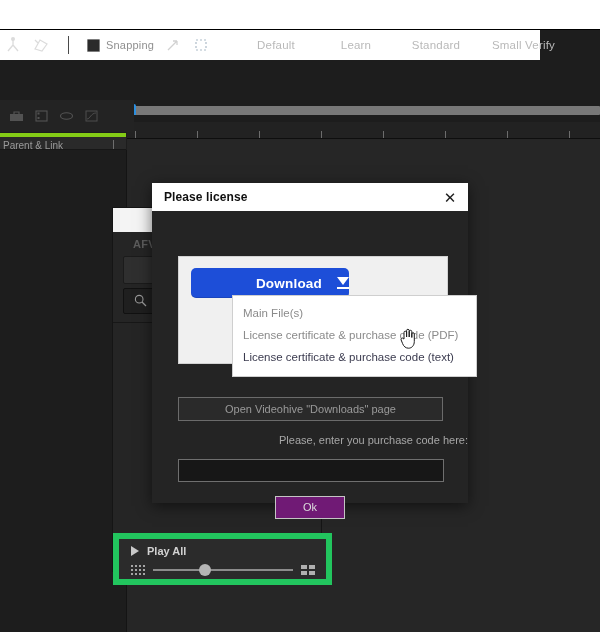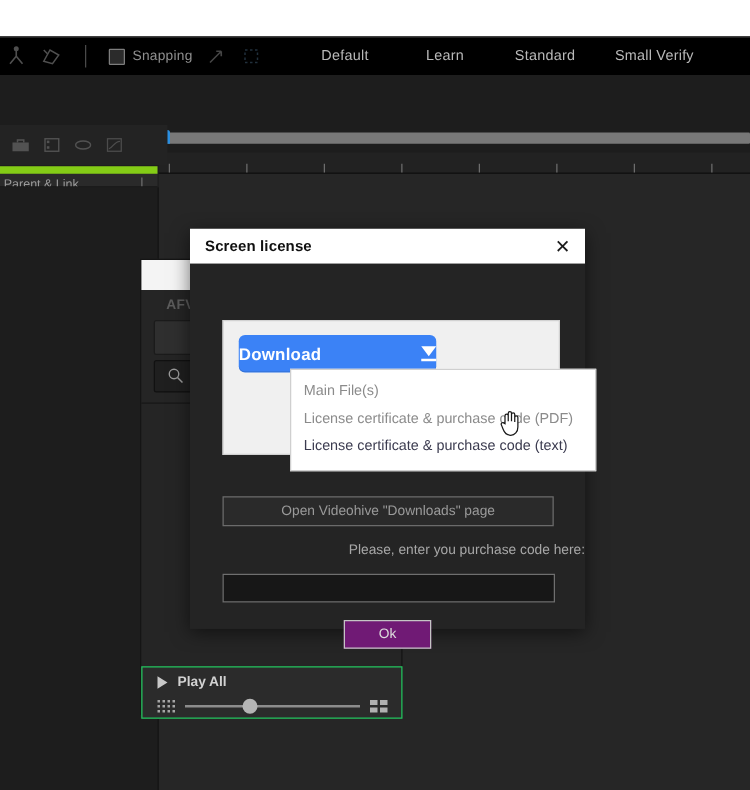--- a/index.html
+++ b/index.html
@@ -27,22 +27,22 @@
     left: 0; top: 0;
     width: 600px; height: 29px;
     background: #ffffff;
     border-bottom: 1px solid #000;
   }
 
   
   .toolbar {
     position: absolute;
     left: 0; top: 30px;
-    width: 600px; height: 30px;
-    background: #000000;
+    width: 540px; height: 30px;
+    background: #ffffff;
     border-bottom: 4px solid #6d28d9;
     display: flex;
     align-items: center;
   }
   .tool-icons {
     display: flex;
     align-items: center;
     gap: 10px;
     padding-left: 4px;
   }
@@ -109,21 +109,21 @@
     gap: 8px;
     padding-left: 8px;
   }
   .lticon { width: 17px; height: 16px; opacity: .4; }
 
   .parent-link-bar {
     position: absolute;
     left: 0; top: 133px;
     width: 126px; height: 17px;
     background: #2a2a2a;
-    border-top: 6px solid #84cc16;
+    border-top: 4px solid #84cc16;
     border-bottom: 1px solid #171717;
     color: #9a9a9a;
     font-size: 10px;
     line-height: 17px;
     padding-left: 3px;
     box-sizing: border-box;
     white-space: nowrap;
     overflow: hidden;
   }
   .parent-link-caret {
@@ -242,21 +242,21 @@
     width: 208px; height: 1px;
     background: #171717;
   }
 
   
   .playall {
     position: absolute;
     left: 113px; top: 533px;
     width: 207px; height: 40px;
     background: #2b2b2b;
-    border: 1px solid #22c55e;
+    border: 6px solid #22c55e;
   }
   .playall-head {
     position: absolute;
     left: 12px; top: 6px;
     display: flex;
     align-items: center;
     gap: 8px;
   }
   .play-tri {
     width: 0; height: 0;
@@ -353,25 +353,25 @@
     left: 26px; top: 45px;
     width: 270px; height: 108px;
     background: #f0f0f0;
     border: 1px solid #d2d2d2;
     box-sizing: border-box;
   }
   .dl-btn {
     position: absolute;
     left: 12px; top: 11px;
     width: 158px; height: 30px;
-    background: #3b82f6;
+    background: #1d4ed8;
     border-radius: 5px;
     display: flex;
     align-items: center;
-    justify-content: space-between;
+    justify-content: flex-end;
     gap: 14px;
     cursor: pointer;
     box-shadow: inset 0 -1px 0 rgba(0,0,0,.12);
   }
   .dl-btn-label {
     color: #ffffff;
     font-size: 13.5px;
     font-weight: bold;
     letter-spacing: .2px;
   }
@@ -605,21 +605,21 @@
           <i></i>
           <i></i>
           <i></i>
           <i></i>
         </span>
     </div>
   </div>
 
   <div id="verify-dialog">
     <div class="dlg-titlebar">
-      <span class="dlg-title">Screen license</span>
+      <span class="dlg-title">Please license</span>
       <span class="dlg-close">✕</span>
     </div>
     <div class="dlg-body">
 
       <div class="dl-card">
         <div class="dl-btn">
           <span class="dl-btn-label">Download</span>
           <span class="dl-arrow"></span>
         </div>
         <div class="dl-menu">

